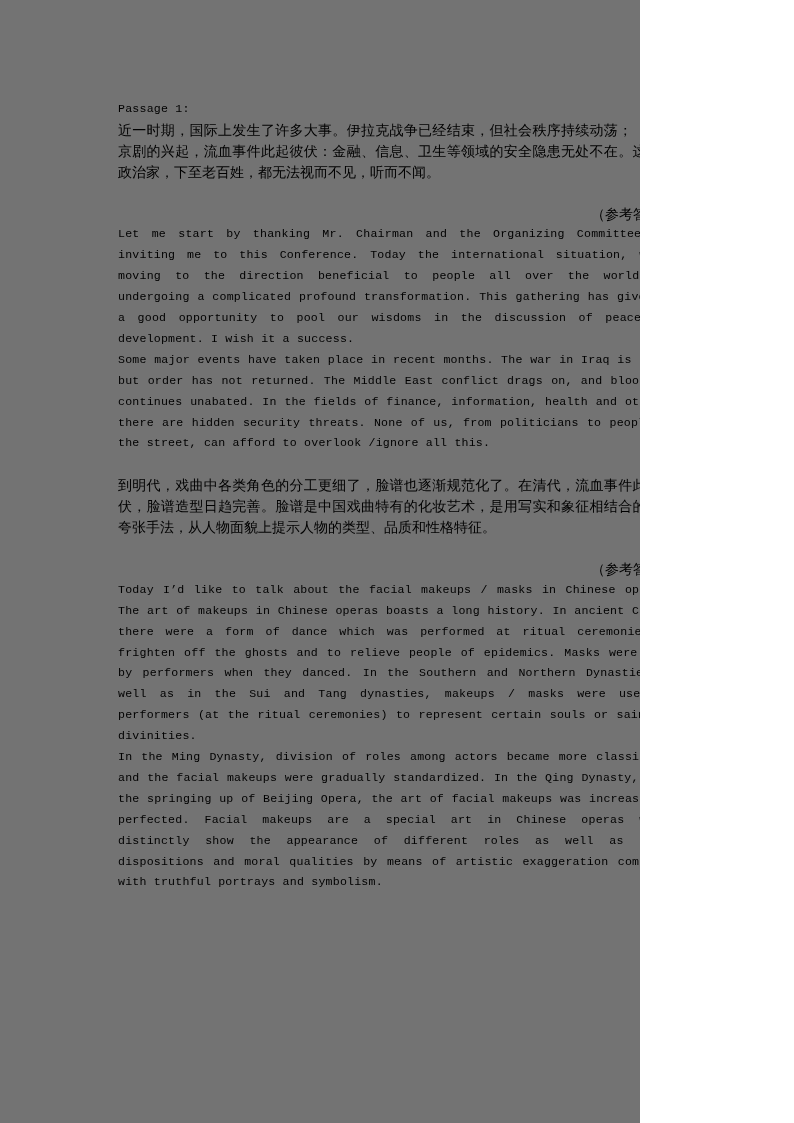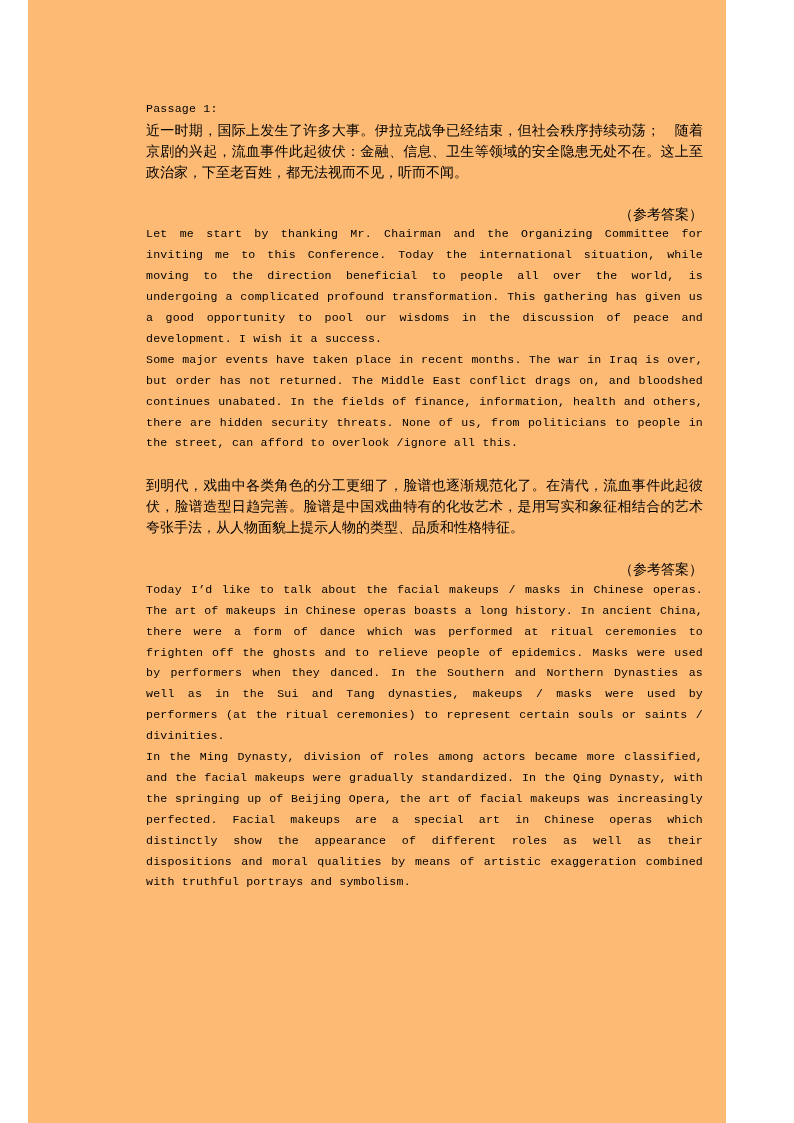--- a/index.html
+++ b/index.html
@@ -2,25 +2,24 @@
 <html><head>
 <meta charset="utf-8">
 <style>
   html, body {
     margin: 0;
     padding: 0;
     background: #ffffff;
   }
   .page {
     position: relative;
-    width: 698px;
+    width: 640px;
     height: 1123px;
-    background: #fdba74;
+    background: #737373;
     overflow: hidden;
-    margin-left: 28px;
   }
   .content {
     position: absolute;
     left: 118px;
     top: 99px;
     width: 557px;
     color: #000000;
   }
   .content p {
     margin: 0;

